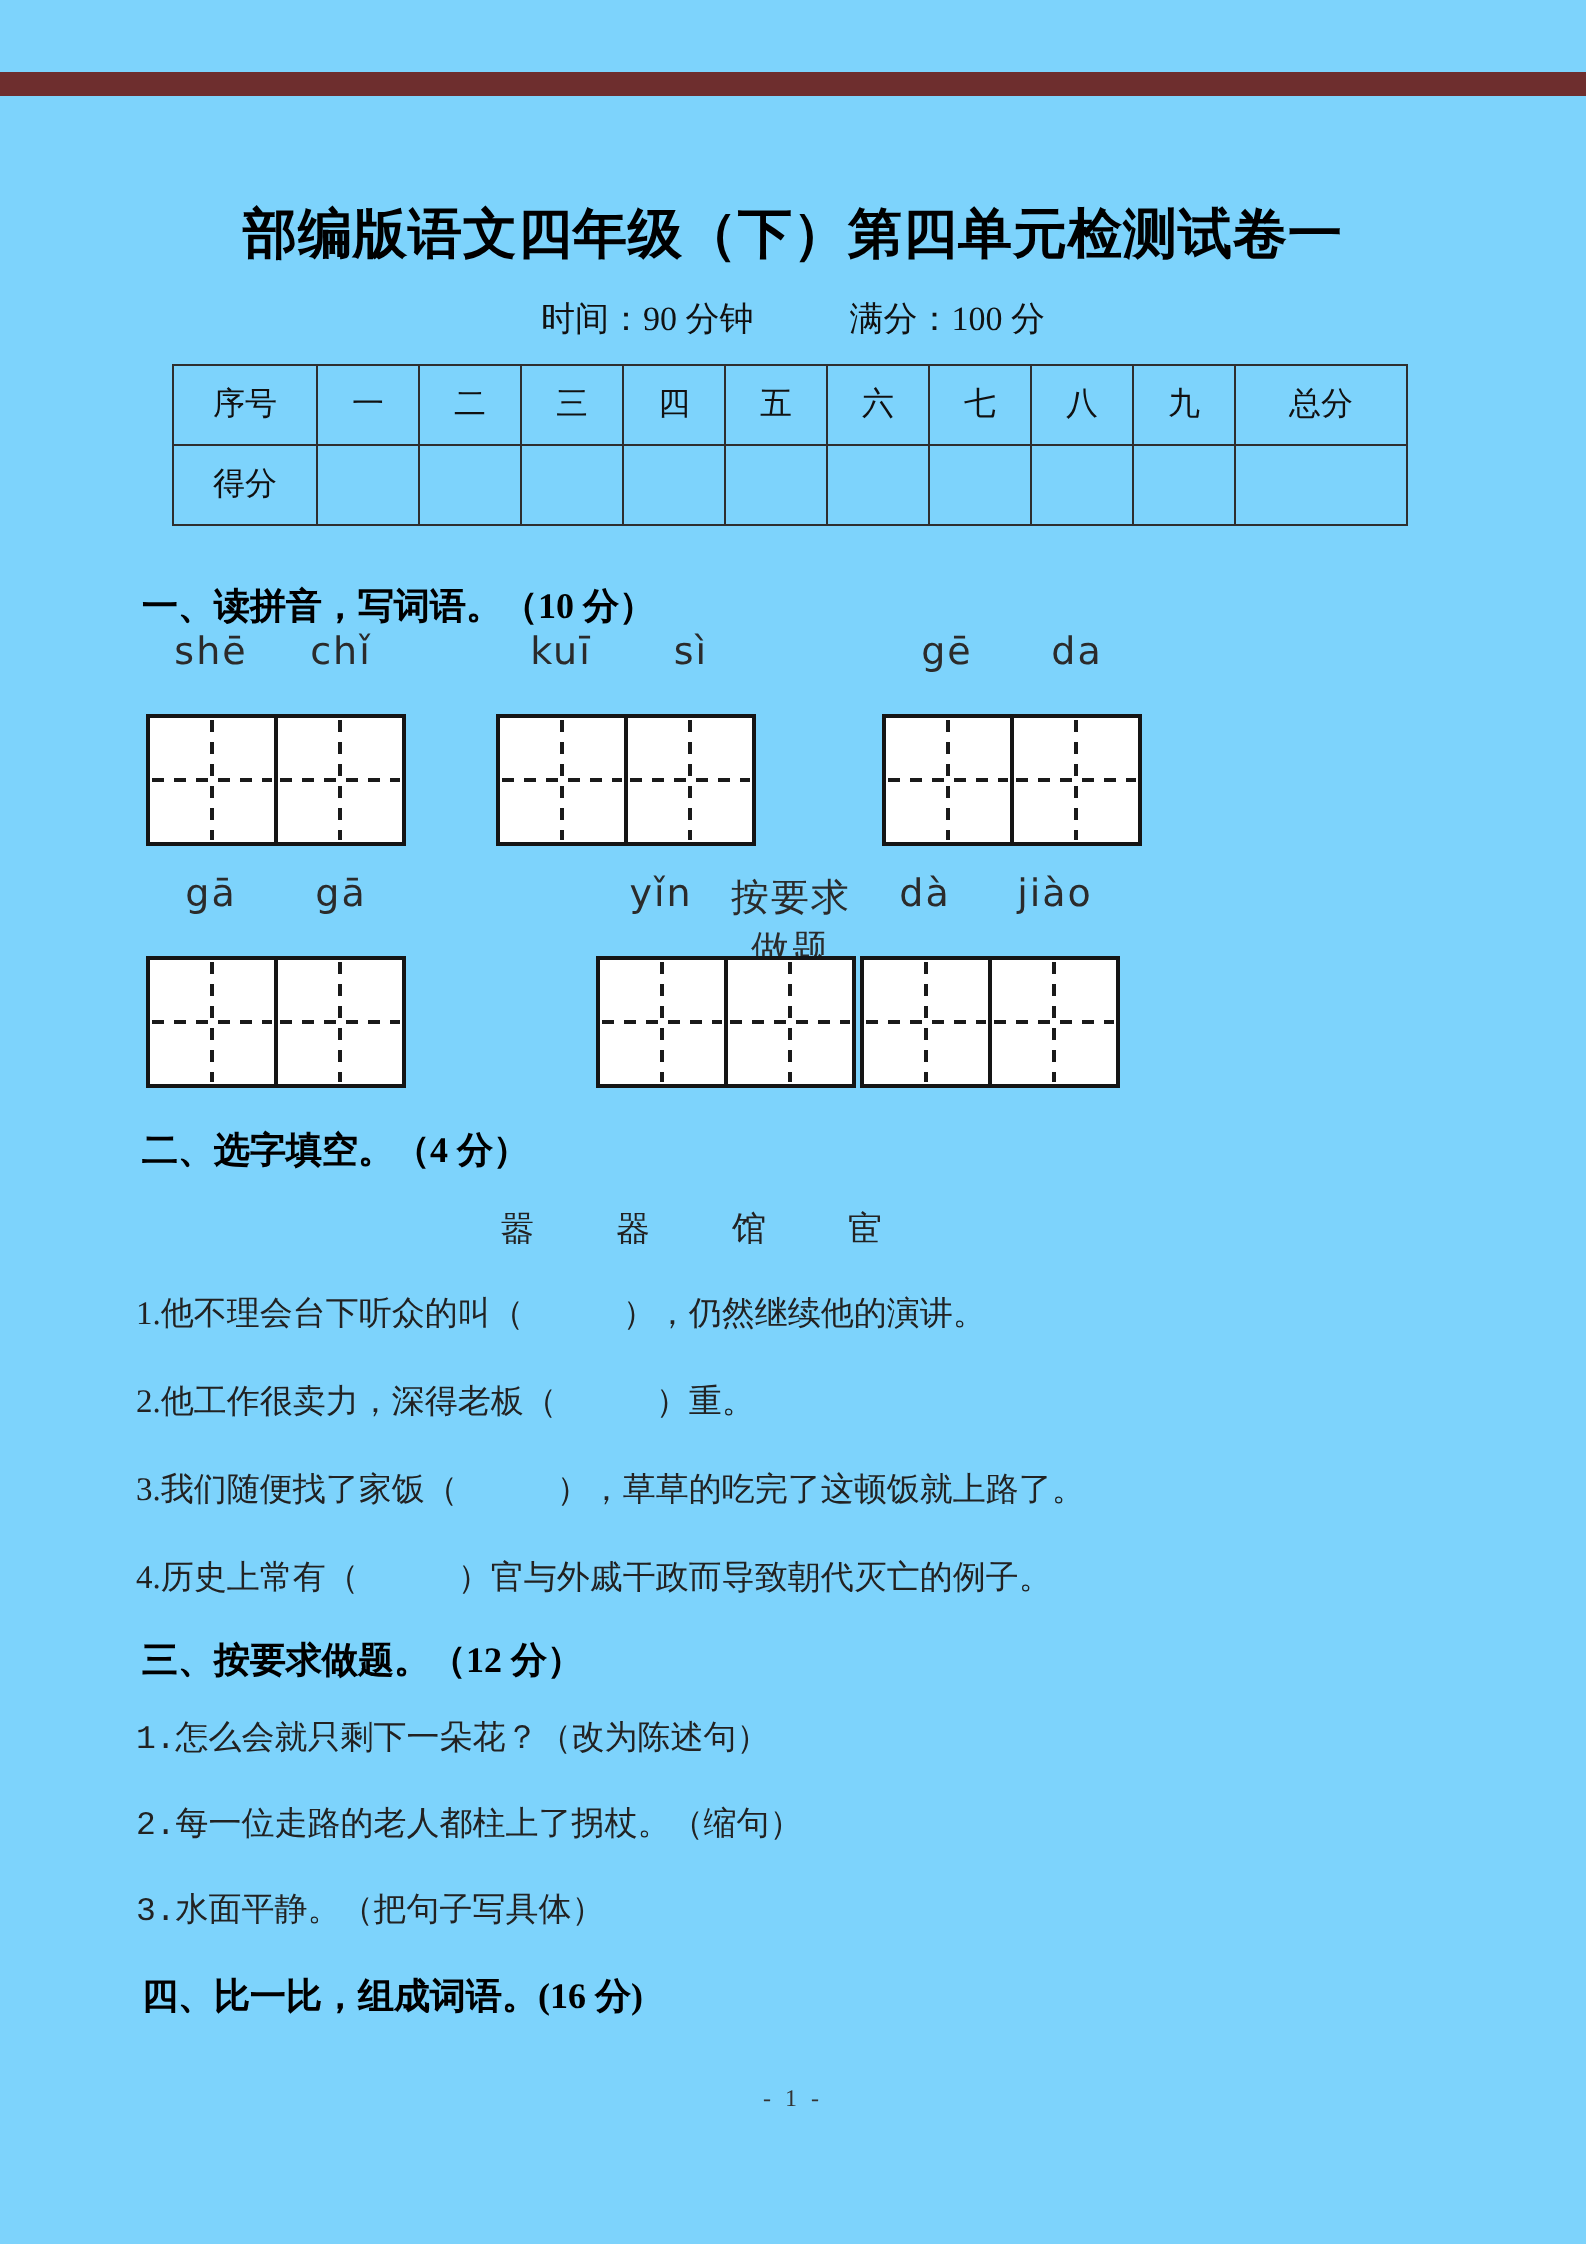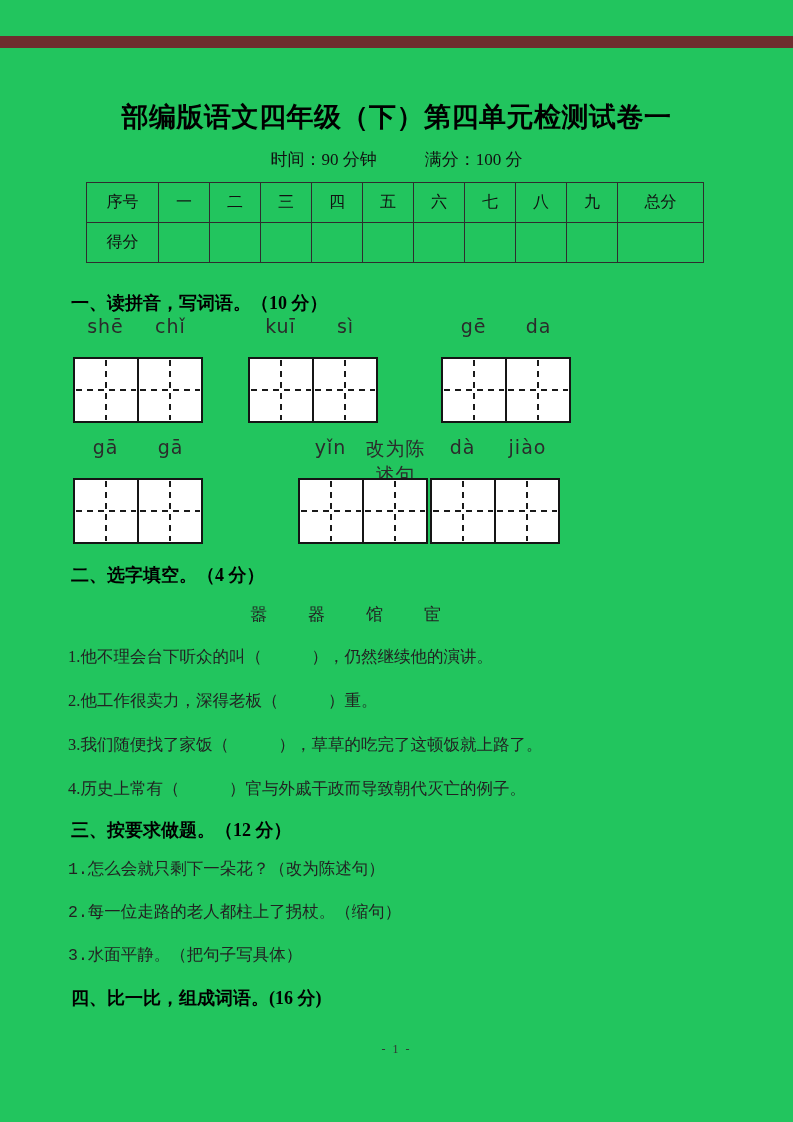--- a/index.html
+++ b/index.html
@@ -1,17 +1,17 @@
 <!DOCTYPE html>
 <html><head>
 <meta charset="utf-8">
 <style>
   html,body { margin:0; padding:0; background:#ffffff; }
   .page {
-    position:relative; width:793px; height:1122px; background:#22c55e;
+    position:relative; width:793px; height:1122px; background:#7dd3fc;
     font-family:"Liberation Serif","DejaVu Serif",serif; color:#1a1a1a; overflow:hidden;
   }
   .accent-bar { position:absolute; top:36px; left:0; width:793px; height:12px; background:#6e2e2e; }
   .title {
     position:absolute; top:99px; left:0; width:100%; margin:0;
     text-align:center; font-size:27px; font-weight:700; color:#000; letter-spacing:.5px;
   }
   .meta {
     position:absolute; top:148px; left:0; width:100%;
     display:flex; justify-content:center; gap:48px; font-size:17px; color:#111;
@@ -163,21 +163,21 @@
         <span class="pinyin-syll">gā</span>
       </div>
       <div class="tzg-group">
         <div class="tzg-cell"></div>
         <div class="tzg-cell"></div>
       </div>
     </div>
   <div class="tzg-wrap" id="tzg-1-1">
       <div class="pinyin-row">
         <span class="pinyin-syll">yǐn</span>
-        <span class="pinyin-syll">改为陈述句</span>
+        <span class="pinyin-syll">按要求做题</span>
       </div>
       <div class="tzg-group">
         <div class="tzg-cell"></div>
         <div class="tzg-cell"></div>
       </div>
     </div>
   <div class="tzg-wrap" id="tzg-1-2">
       <div class="pinyin-row">
         <span class="pinyin-syll">dà</span>
         <span class="pinyin-syll">jiào</span>

